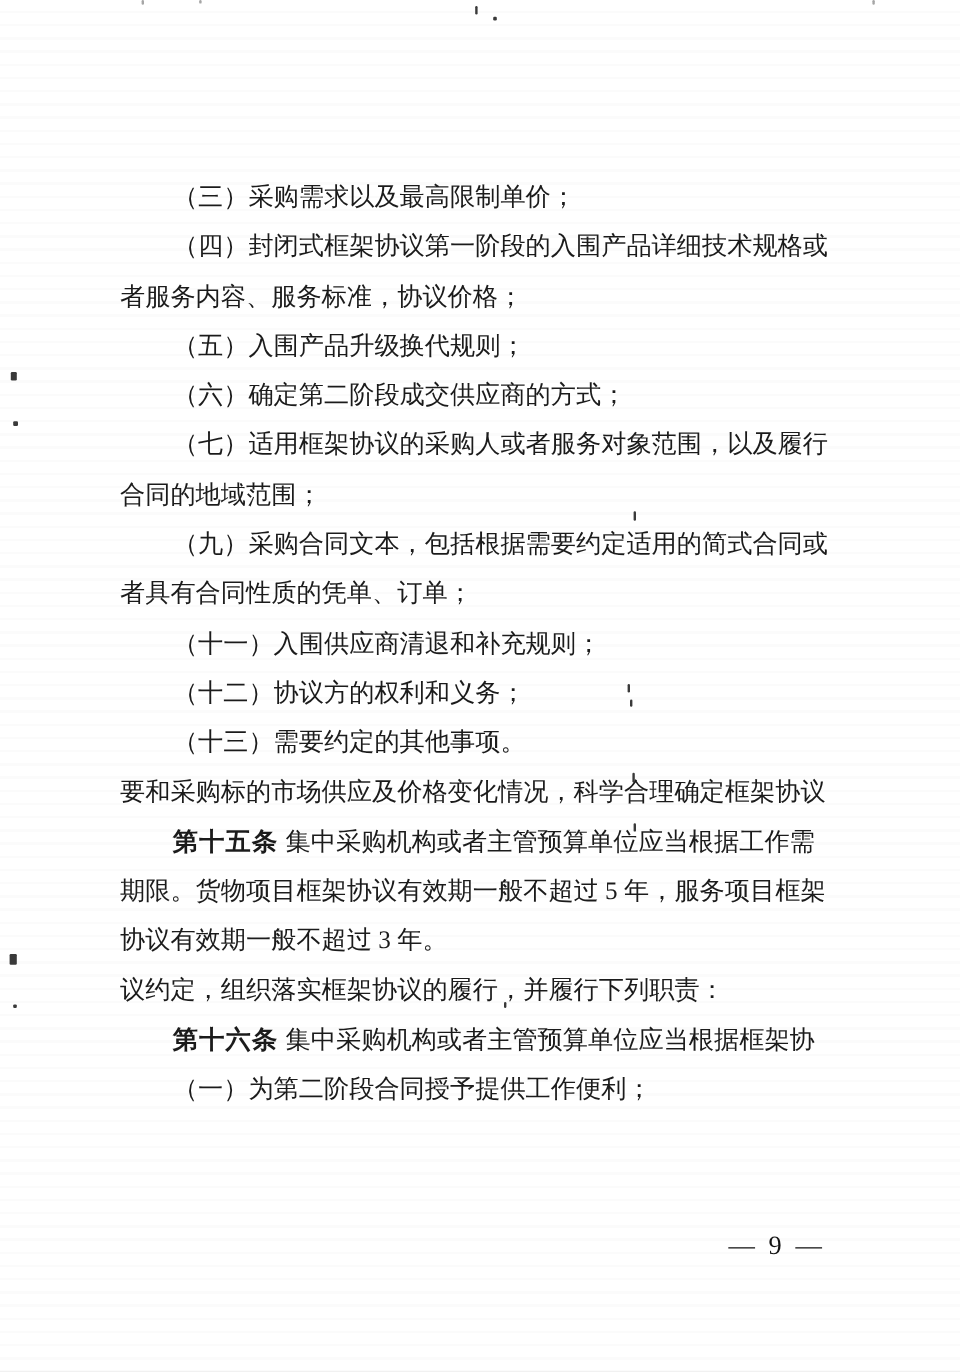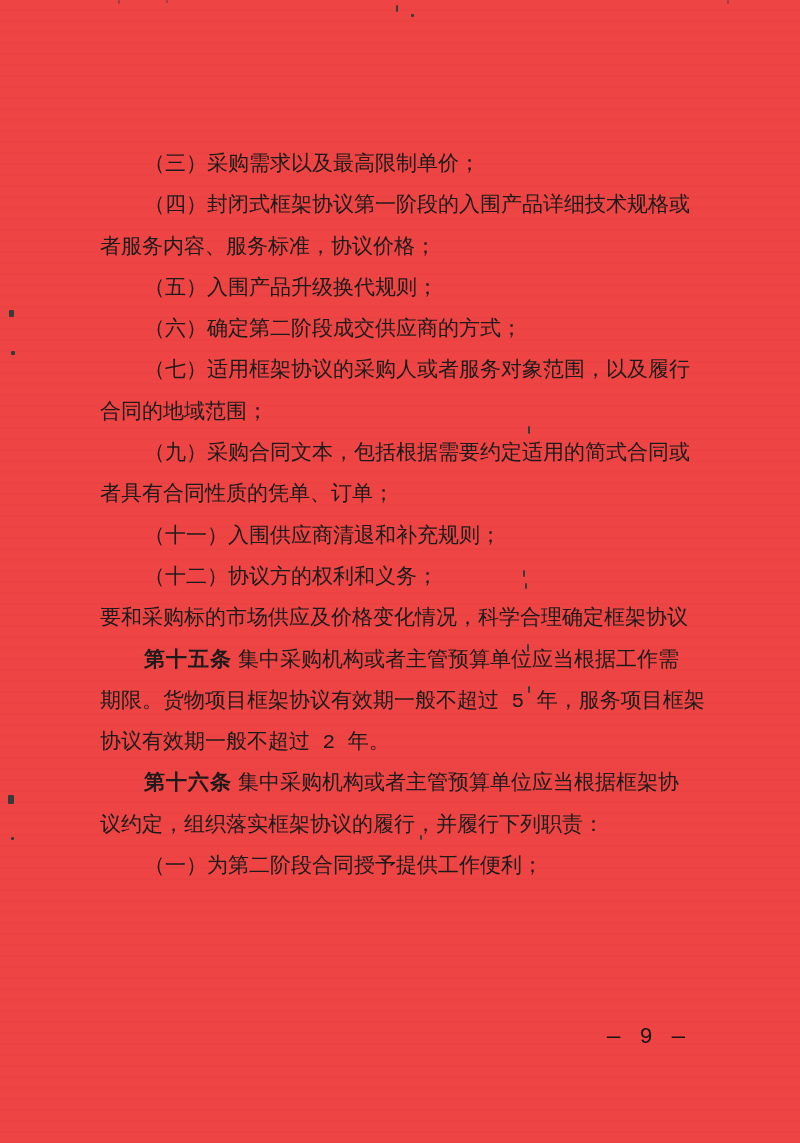--- a/index.html
+++ b/index.html
@@ -5,23 +5,23 @@
   html, body {
     margin: 0;
     padding: 0;
     background: #e8e8e8;
   }
   .page {
     position: relative;
     width: 800px;
     height: 1143px;
     margin: 0;
-    background: #ef4444;
+    background: #ffffff;
     overflow: hidden;
-    font-family: Liberation Mono, monospace;
+    font-family: Liberation Serif, serif;
   }
   
   .scan-bands {
     position: absolute;
     inset: 0;
     background: repeating-linear-gradient(
       to bottom,
       rgba(0,0,0,0)    0px,
       rgba(0,0,0,0)    9px,
       rgba(0,0,0,0.016) 9px,
@@ -79,26 +79,27 @@
       <div class="line indent"><span>（四）封闭式框架协议第一阶段的入围产品详细技术规格或</span></div>
       <div class="line"><span>者服务内容、服务标准，协议价格；</span></div>
       <div class="line indent"><span>（五）入围产品升级换代规则；</span></div>
       <div class="line indent"><span>（六）确定第二阶段成交供应商的方式；</span></div>
       <div class="line indent"><span>（七）适用框架协议的采购人或者服务对象范围，以及履行</span></div>
       <div class="line"><span>合同的地域范围；</span></div>
       <div class="line indent"><span>（九）采购合同文本，包括根据需要约定适用的简式合同或</span></div>
       <div class="line"><span>者具有合同性质的凭单、订单；</span></div>
       <div class="line indent"><span>（十一）入围供应商清退和补充规则；</span></div>
       <div class="line indent"><span>（十二）协议方的权利和义务；</span></div>
+      <div class="line indent"><span>（十三）需要约定的其他事项。</span></div>
       <div class="line"><span>要和采购标的市场供应及价格变化情况，科学合理确定框架协议</span></div>
       <div class="line indent"><span class="bold">第十五条</span><span>集中采购机构或者主管预算单位应当根据工作需</span></div>
       <div class="line"><span>期限。货物项目框架协议有效期一般不超过 5 年，服务项目框架</span></div>
-      <div class="line"><span>协议有效期一般不超过 2 年。</span></div>
+      <div class="line"><span>协议有效期一般不超过 3 年。</span></div>
+      <div class="line"><span>议约定，组织落实框架协议的履行，并履行下列职责：</span></div>
       <div class="line indent"><span class="bold">第十六条</span><span>集中采购机构或者主管预算单位应当根据框架协</span></div>
-      <div class="line"><span>议约定，组织落实框架协议的履行，并履行下列职责：</span></div>
       <div class="line indent"><span>（一）为第二阶段合同授予提供工作便利；</span></div>
     </div>
 
   <div class="page-number">— 9 —</div>
 
   <div class="artifact" style="left:396px; top:5px;   width:2px; height:7px;"></div>
   <div class="artifact" style="left:411px; top:14px;  width:3px; height:3px;"></div>
   <div class="artifact" style="left:118px; top:0;     width:2px; height:4px; opacity:.45;"></div>
   <div class="artifact" style="left:166px; top:0;     width:2px; height:3px; opacity:.45;"></div>
   <div class="artifact" style="left:727px; top:0;     width:2px; height:4px; opacity:.45;"></div>

